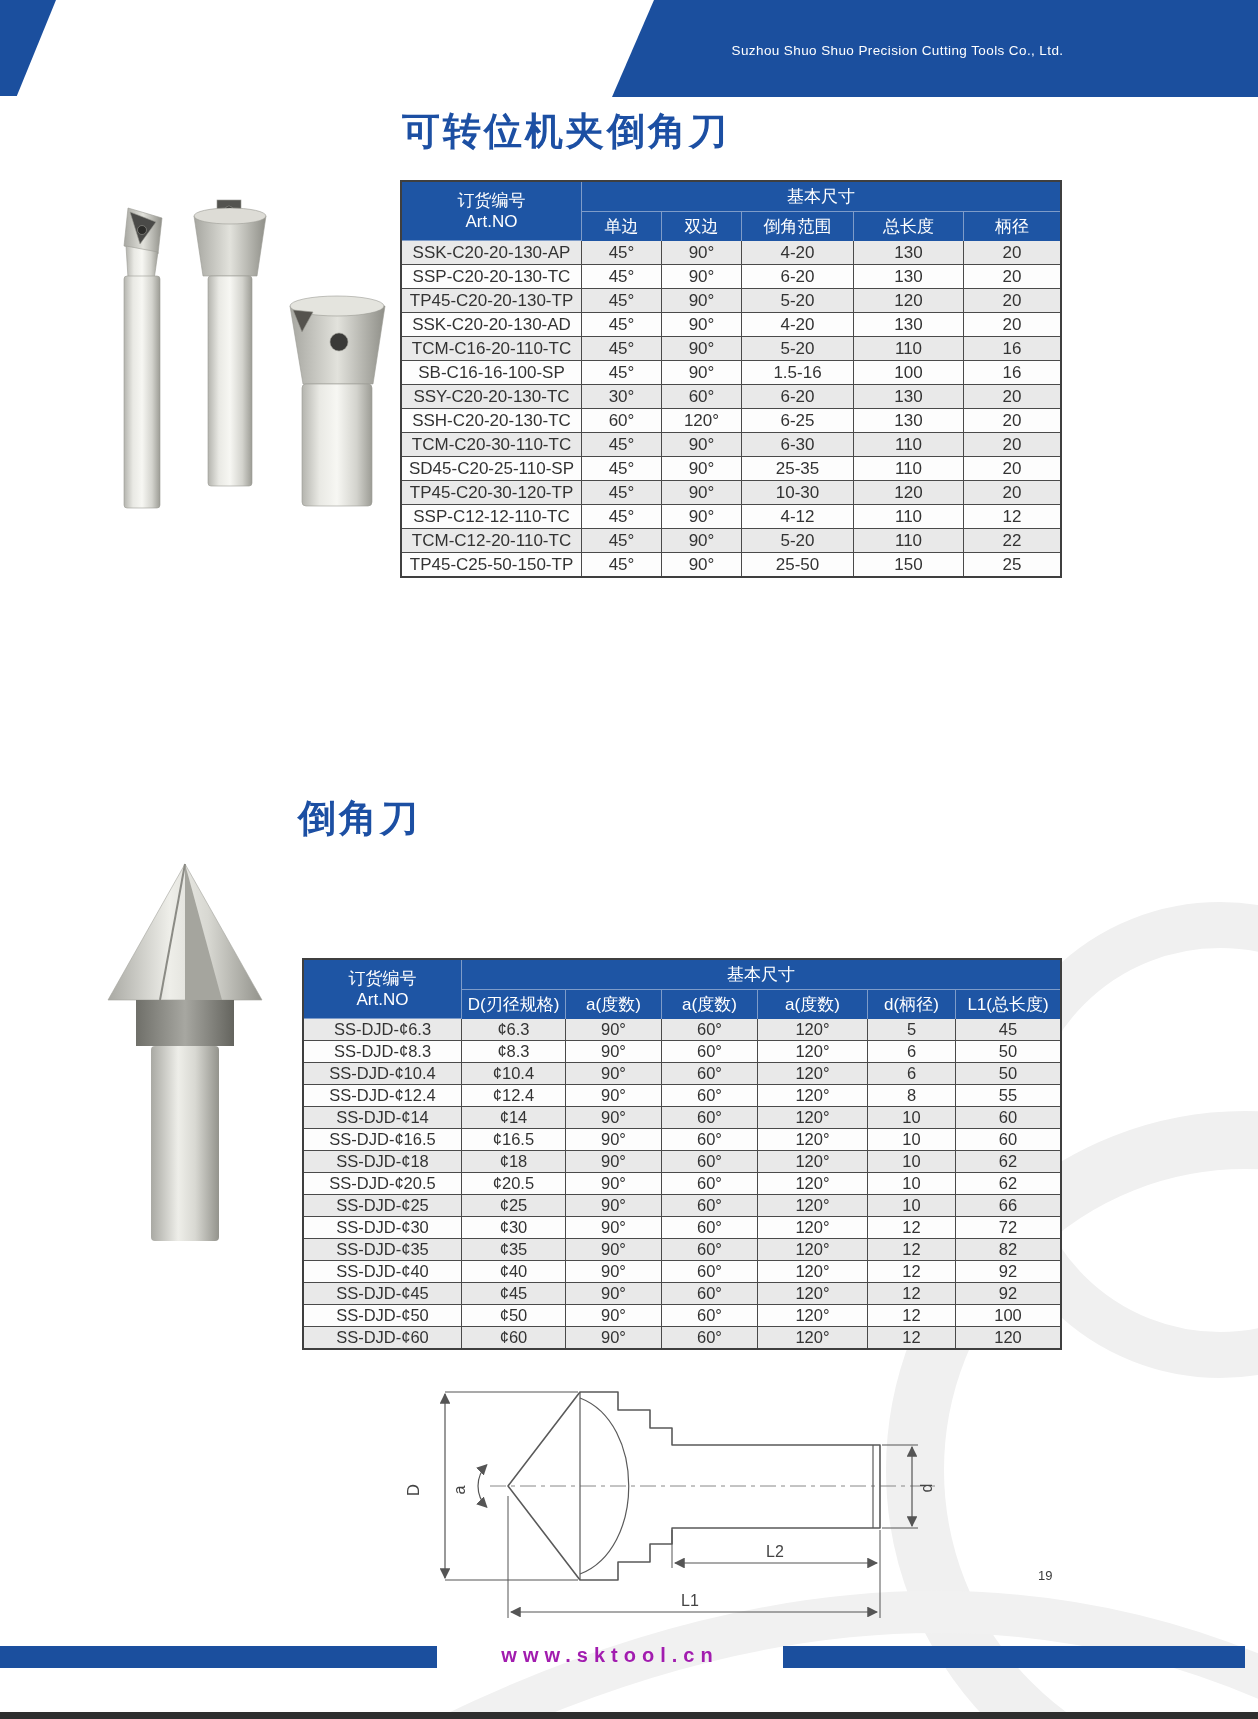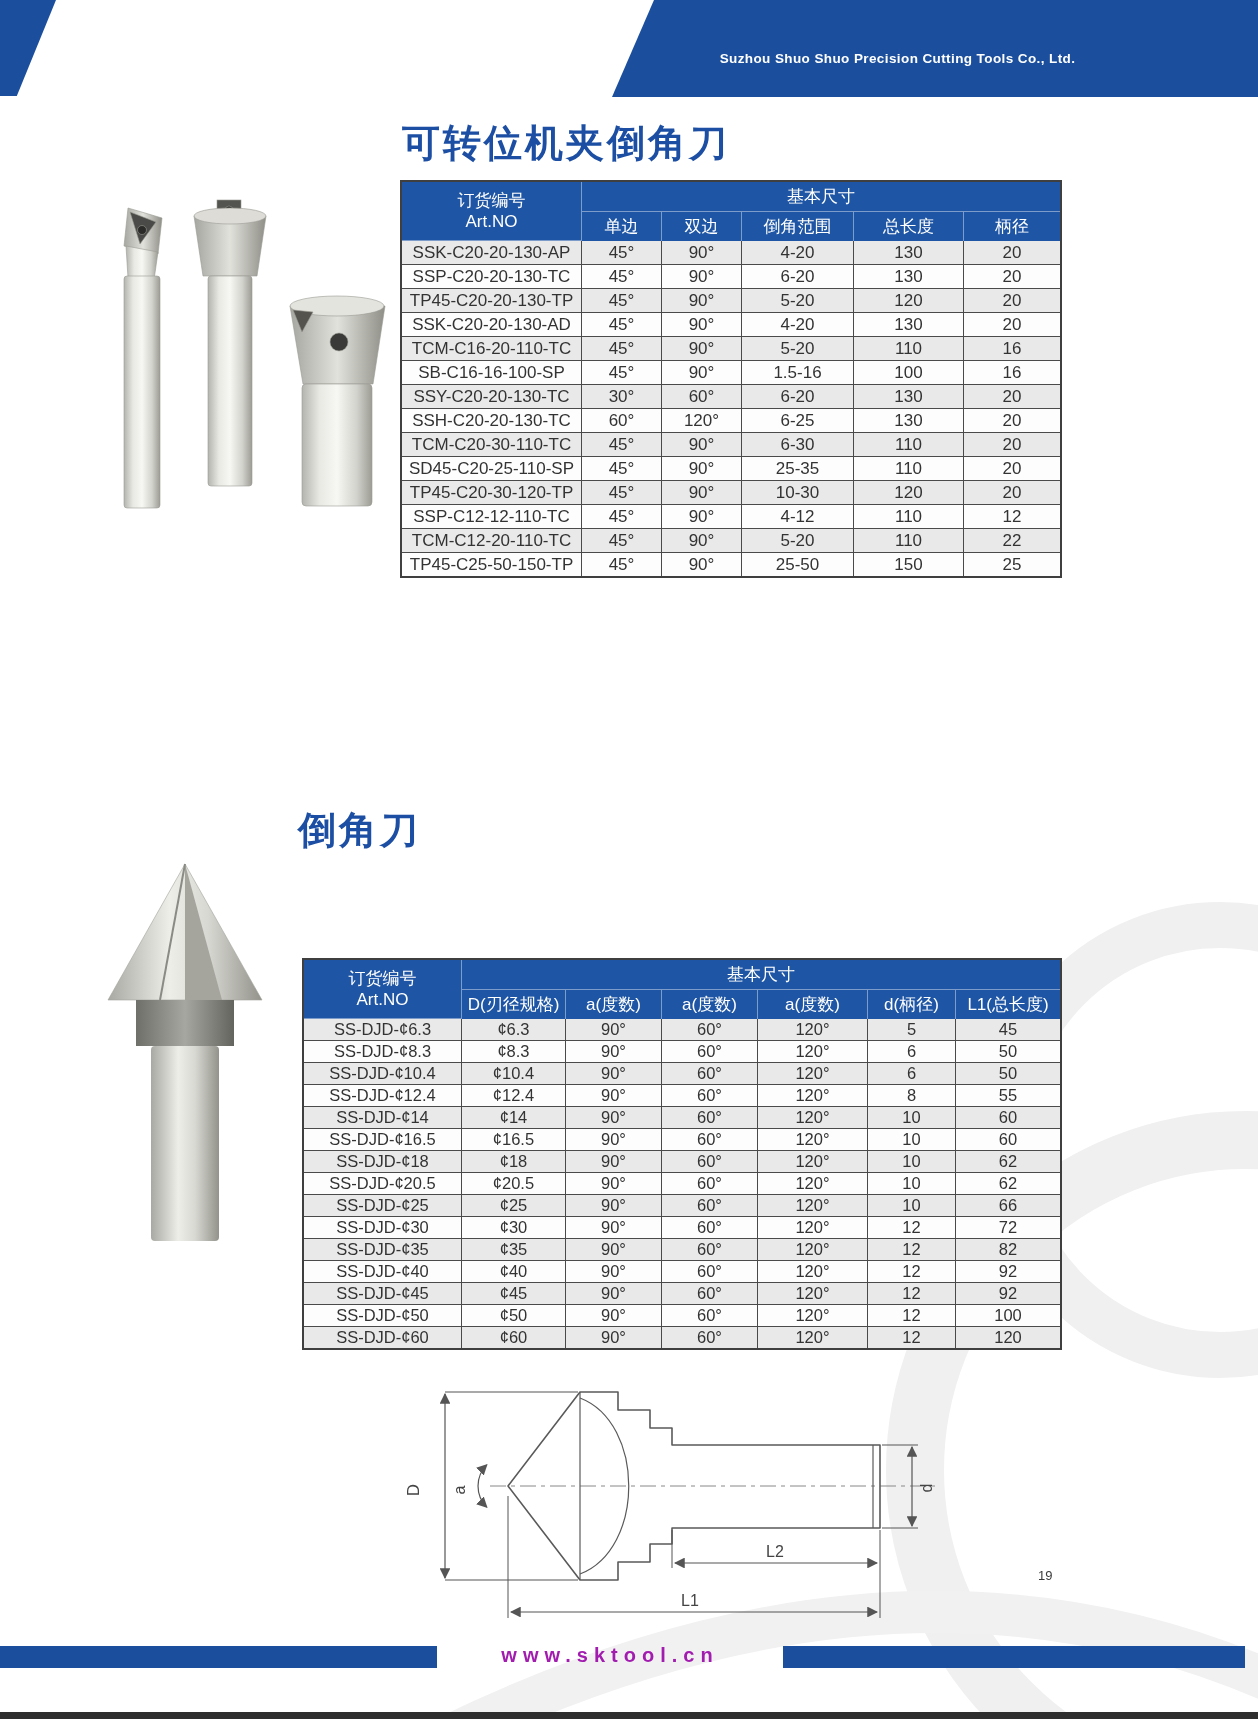--- a/index.html
+++ b/index.html
@@ -11,23 +11,23 @@
   .corner-tl{
     position:absolute;left:0;top:0;width:56px;height:96px;background:#1b4f9e;
     clip-path:polygon(0 0,100% 0,30% 100%,0 100%);
   }
   .header-band{
     position:absolute;left:612px;top:0;right:0;height:97px;background:#1b4f9e;
     clip-path:polygon(6.5% 0,100% 0,100% 100%,0 100%);
   }
   .company{position:absolute;left:70px;right:145px;top:42px;text-align:center;color:#fff;}
   .company .cn{font-size:23px;font-weight:bold;letter-spacing:7px;white-space:nowrap;}
-  .company .en{font-size:13.5px;font-weight:bold;letter-spacing:0.4px;margin-top:9px;white-space:nowrap;}
+  .company .en{font-size:13.5px;font-weight:normal;letter-spacing:0.4px;margin-top:1px;white-space:nowrap;}
   
-  .sec-title{position:absolute;font-size:38px;font-weight:bold;color:#1c4fa3;letter-spacing:3px;white-space:nowrap;margin-top:12px;}
+  .sec-title{position:absolute;font-size:38px;font-weight:bold;color:#1c4fa3;letter-spacing:3px;white-space:nowrap;}
   #title1{left:402px;top:106px;}
   #title2{left:298px;top:793px;}
   
   table.spec{border-collapse:separate;border-spacing:0;border:2px solid #3f3f3f;table-layout:fixed;position:absolute;background:#fff;}
   .spec th{background:#1e55a4;color:#fff;font-weight:normal;font-size:17px;padding:3px 0;
     border-right:1px solid #7e9cc9;border-bottom:1px solid #7e9cc9;overflow:hidden;white-space:nowrap;}
   .spec th:last-child{border-right:none;}
   .spec tr.sub th{border-bottom:none;}
   .spec th.art-th div{line-height:1.25;}
   .spec td{font-size:17px;color:#333;text-align:center;padding:0 2px;

